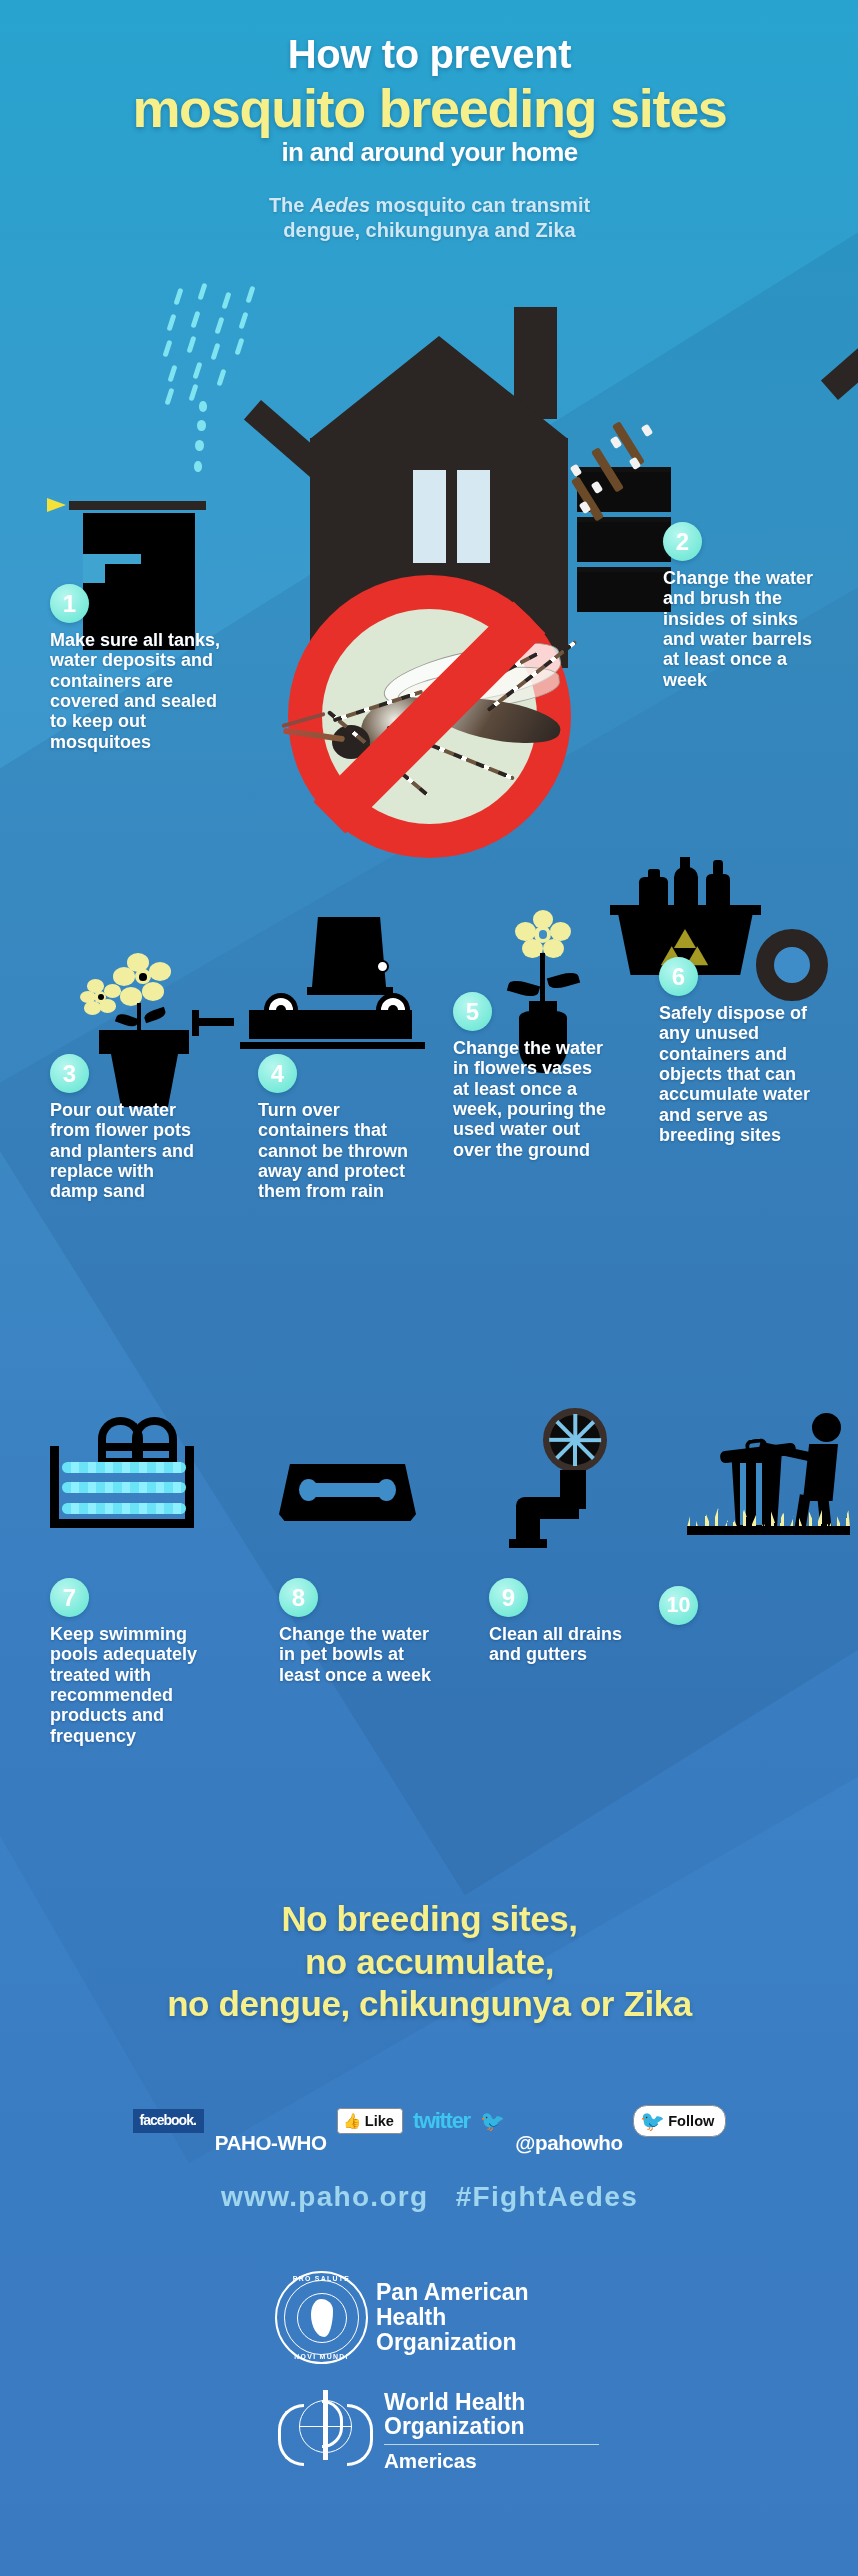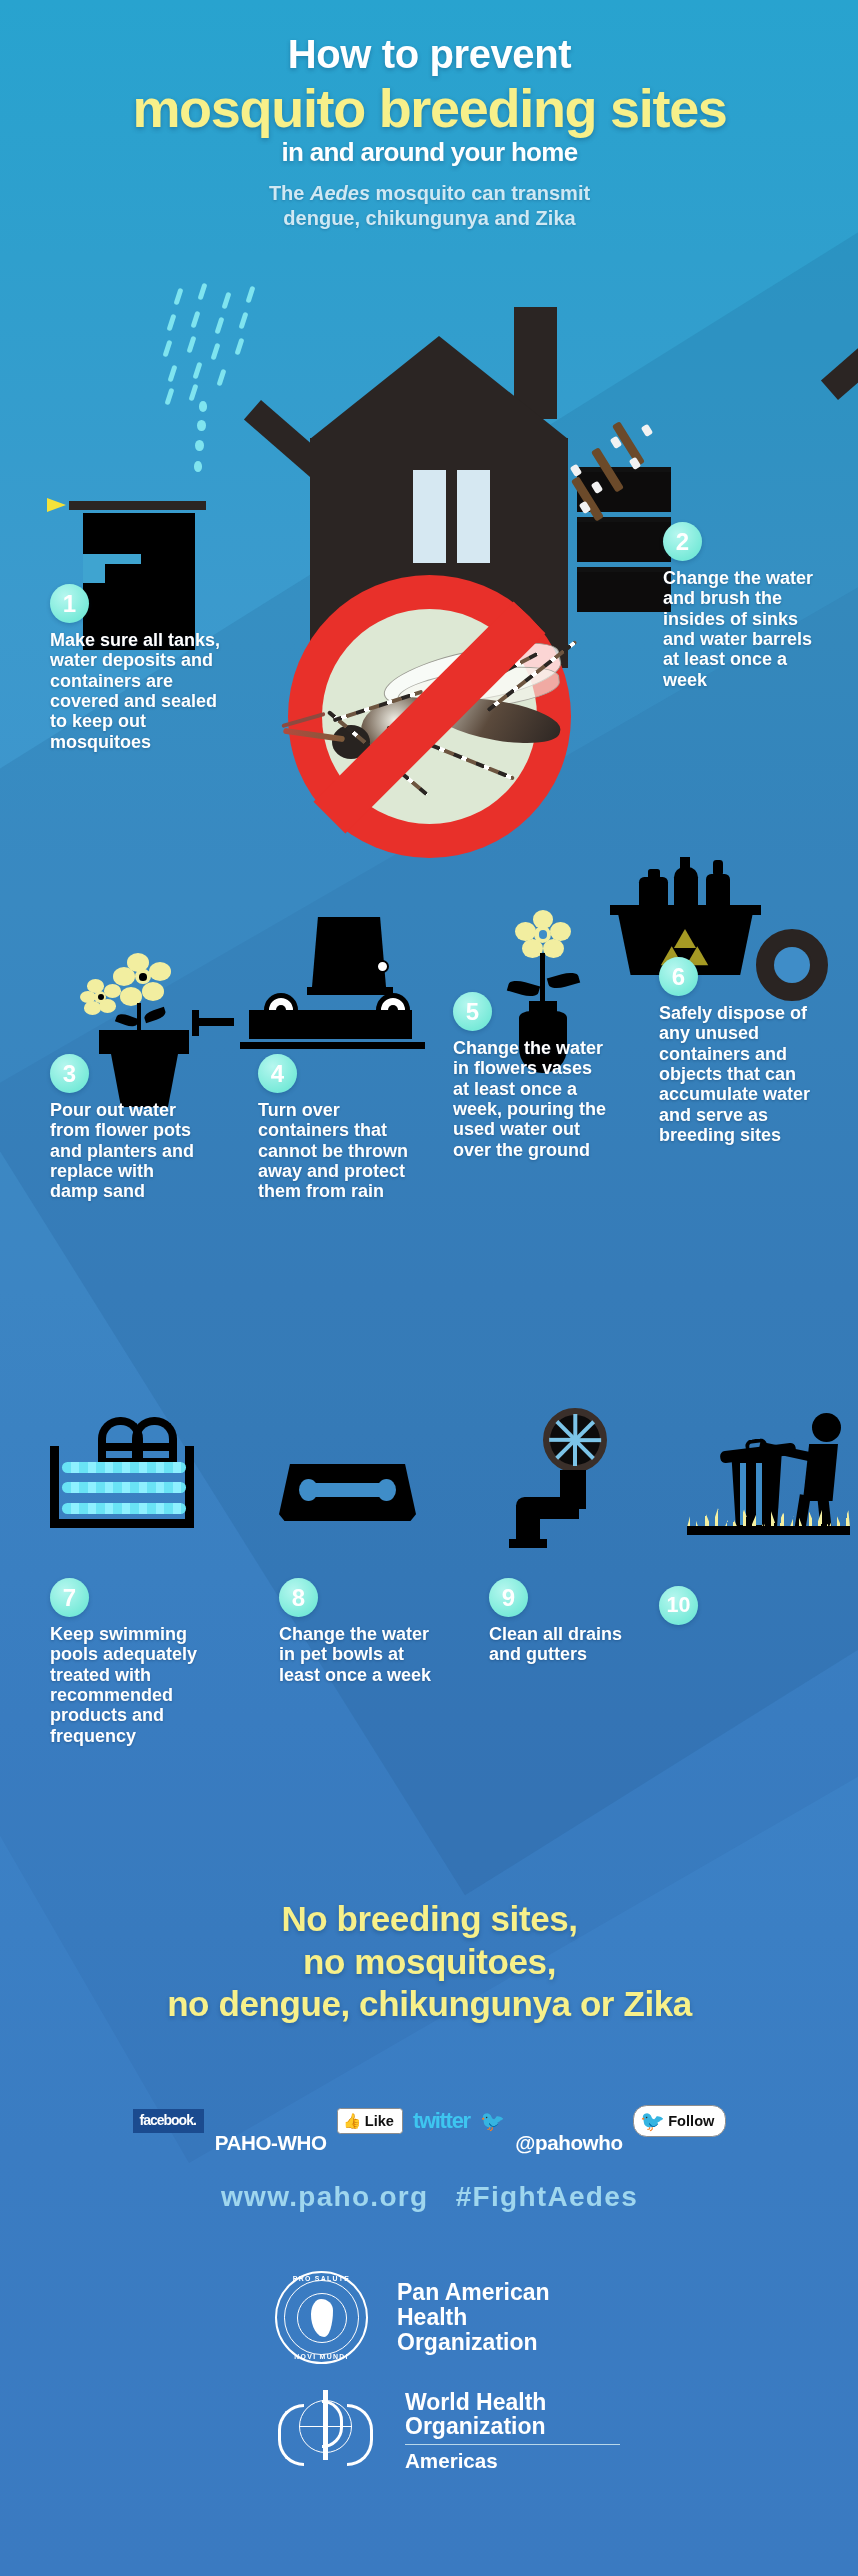--- a/index.html
+++ b/index.html
@@ -70,21 +70,21 @@
     letter-spacing: -0.7px;
     line-height: 1.05;
     margin-top: 1.7px;
     text-shadow: 0 1.7px 4.3px rgba(0,40,80,0.28);
   }
   .subtitle {
     color: #cfe8f3;
     font-size: 20px;
     font-weight: bold;
     line-height: 1.22;
-    margin-top: 15px;
+    margin-top: 27px;
     text-shadow: 0 0.9px 2.6px rgba(0,40,80,0.25);
   }
   .subtitle em { font-style: italic; }
 
   
   .scene { position: absolute; left: 0; top: 283px; width: 859px; height: 361px; z-index: 2; }
 
   .rain { position: absolute; left: 167px; top: 0px; width: 129px; height: 172px; }
   .rain i {
     position: absolute;
@@ -343,21 +343,21 @@
   .tw-bird.blue { color: #2aa7e0; }
 
   
   .url {
     position: absolute; left: 0; top: 2181px; width: 859px; text-align: center; z-index: 8;
     color: #9fd6ee; font-size: 28px; font-weight: bold; letter-spacing: 1.3px;
   }
 
   
   .logos { position: absolute; left: 0; top: 2271px; width: 859px; z-index: 8; }
-  .logo-row { display: flex; align-items: center; justify-content: flex-start; gap: 29px;
+  .logo-row { display: flex; align-items: center; justify-content: flex-start; gap: 8px;
     padding-left: 275px; }
   .logo-row.second { margin-top: 20.6px; }
   .seal { position: relative; width: 93px; height: 93px; flex: 0 0 93px; }
   .seal .rim { position: absolute; inset: 0; border: 2.6px solid #ffffff; border-radius: 50%; }
   .seal .rim2 { position: absolute; inset: 9.4px; border: 1.7px solid #ffffff; border-radius: 50%; }
   .seal .globe { position: absolute; left: 50%; top: 50%; width: 50px; height: 50px; margin: -25px 0 0 -25px;
     border-radius: 50%; border: 1.7px solid #ffffff; }
   .seal .amer { position: absolute; left: 50%; top: 50%; width: 22px; height: 38px; margin: -19px 0 0 -11px;
     background: #ffffff; border-radius: 46% 54% 40% 60% / 40% 30% 70% 60%; }
   .seal .txt-top, .seal .txt-bot {
@@ -658,21 +658,21 @@
     <div class="badge">9</div>
     <p>Clean all drains and gutters</p>
   </div>
 
   <div class="step" style="left:659px; top:1586px; width:155px;">
     <div class="badge wide">10</div>
   </div>
 
   <div class="slogan">
     <div>No breeding sites,</div>
-    <div>no mosquitoes,</div>
+    <div>no accumulate,</div>
     <div>no dengue, chikungunya or Zika</div>
   </div>
 
   <div class="social">
     <span class="fb-logo">facebook.</span>
     <span class="hand">PAHO-WHO</span>
     <span class="btn-like">
       <span>👍</span>
       <span>Like</span>
     </span>

